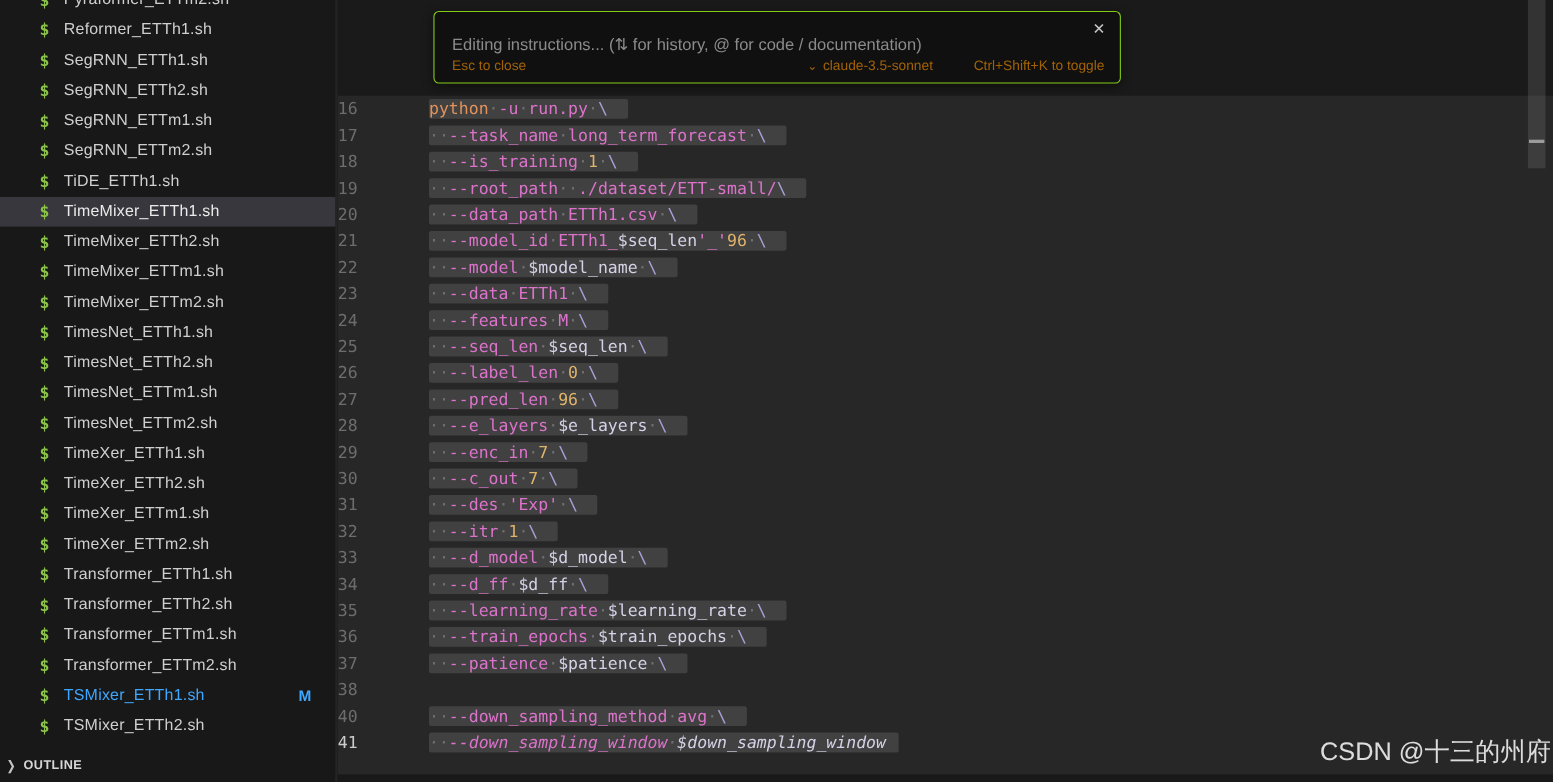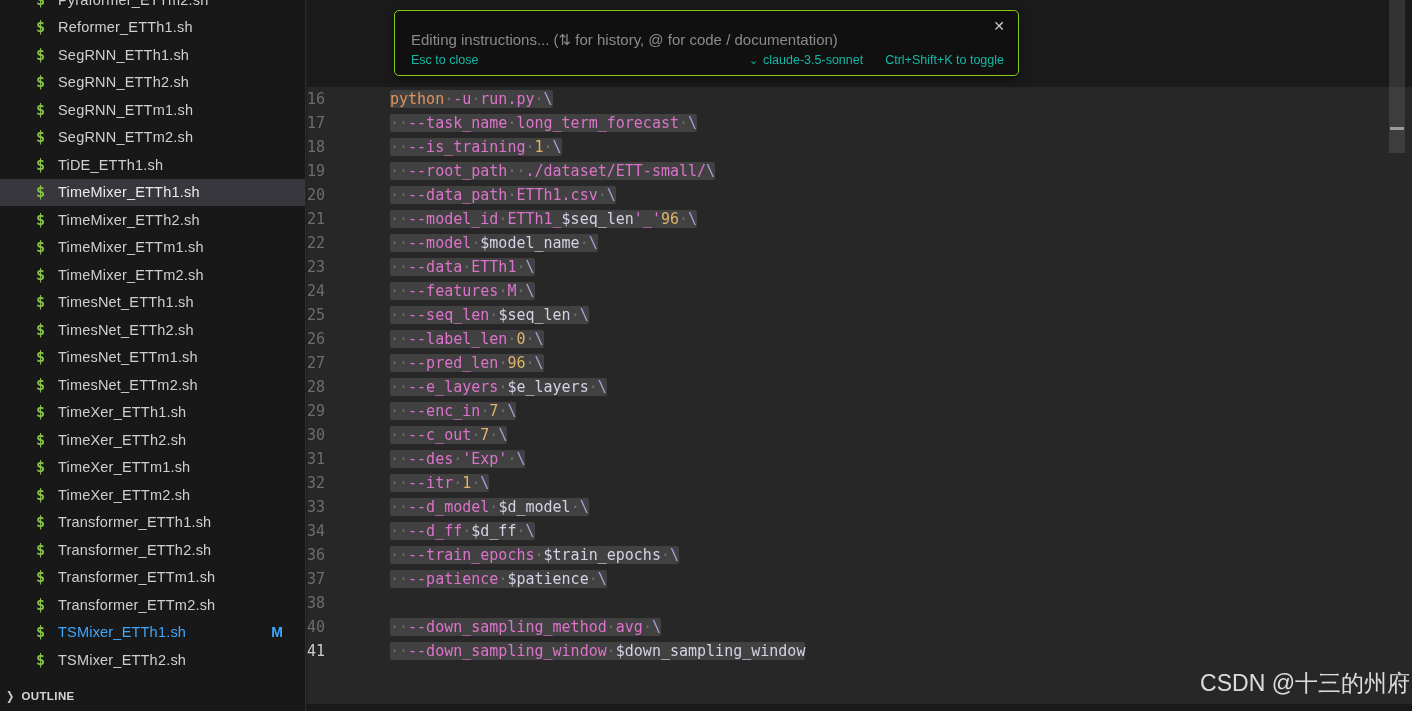--- a/index.html
+++ b/index.html
@@ -30,36 +30,36 @@
 
   
   .chat-widget { position:absolute; left:87px; top:10px; width:625px; height:66px;
                  background:#101010; border:1px solid #84cc16; border-radius:5px;
                  box-shadow:0 3px 10px rgba(0,0,0,.45);padding-left:10px; }
   .chat-placeholder { position:absolute; left:16px; top:20px; font-size:15px; color:#8b8b8b;
                       white-space:nowrap; }
   .chat-close { position:absolute; right:9px; top:5px; color:#c5c5c5; font-size:14px;
                 cursor:pointer; padding:2px 4px; }
   .chat-footer { position:absolute; left:16px; right:14px; bottom:8px; display:flex;
-                 align-items:center; font-size:12.5px; color:#14b8a6; }
+                 align-items:center; font-size:12.5px; color:#a16207;gap:15px; }
   .chat-esc { white-space:nowrap; }
   .chat-spacer { flex:1; }
   .chat-model { white-space:nowrap; margin-right:22px; cursor:pointer; }
   .chat-model .chev { font-size:11px; margin-right:5px; }
   .chat-toggle { white-space:nowrap; }
 
   
   .code-lines { position:absolute; left:0; top:87px; right:0; }
   .line { display:flex; height:24px; line-height:24px;
           font-family:"DejaVu Sans Mono", monospace; font-size:15px; white-space:pre; }
   .ln { width:50px; color:#6d6d6d; flex-shrink:0; }
   .line.active .ln { color:#cccccc; }
   .ct { margin-left:33px; }
-  .sel { background:#414141; border-radius:2px; }
-  .sel.noeol { padding-right:0; }
+  .sel { background:#414141; padding-right:18px; border-radius:2px; }
+  .sel.noeol { padding-right:12px;font-style:italic; }
   .tk-cmd { color:#e2935d; }
   .tk-pink { color:#dc73cb; }
   .tk-var { color:#d5d1e6; }
   .tk-num { color:#dfb36a; }
   .tk-bs { color:#a9a0d8; }
   .tk-ws { color:#6f6f6f; }
 
   
   .scrollbar { position:absolute; right:7px; top:0; width:16px; height:711px; }
   .scroll-thumb { position:absolute; left:0; top:0; width:16px; height:153px;
@@ -213,20 +213,21 @@
       <div class="line"><span class="ln">25</span><span class="ct"><span class="sel"><span class="tk-ws">··</span><span class="tk-pink">--seq_len</span><span class="tk-ws">·</span><span class="tk-var">$seq_len</span><span class="tk-ws">·</span><span class="tk-bs">\</span></span></span></div>
       <div class="line"><span class="ln">26</span><span class="ct"><span class="sel"><span class="tk-ws">··</span><span class="tk-pink">--label_len</span><span class="tk-ws">·</span><span class="tk-num">0</span><span class="tk-ws">·</span><span class="tk-bs">\</span></span></span></div>
       <div class="line"><span class="ln">27</span><span class="ct"><span class="sel"><span class="tk-ws">··</span><span class="tk-pink">--pred_len</span><span class="tk-ws">·</span><span class="tk-num">96</span><span class="tk-ws">·</span><span class="tk-bs">\</span></span></span></div>
       <div class="line"><span class="ln">28</span><span class="ct"><span class="sel"><span class="tk-ws">··</span><span class="tk-pink">--e_layers</span><span class="tk-ws">·</span><span class="tk-var">$e_layers</span><span class="tk-ws">·</span><span class="tk-bs">\</span></span></span></div>
       <div class="line"><span class="ln">29</span><span class="ct"><span class="sel"><span class="tk-ws">··</span><span class="tk-pink">--enc_in</span><span class="tk-ws">·</span><span class="tk-num">7</span><span class="tk-ws">·</span><span class="tk-bs">\</span></span></span></div>
       <div class="line"><span class="ln">30</span><span class="ct"><span class="sel"><span class="tk-ws">··</span><span class="tk-pink">--c_out</span><span class="tk-ws">·</span><span class="tk-num">7</span><span class="tk-ws">·</span><span class="tk-bs">\</span></span></span></div>
       <div class="line"><span class="ln">31</span><span class="ct"><span class="sel"><span class="tk-ws">··</span><span class="tk-pink">--des</span><span class="tk-ws">·</span><span class="tk-pink">'Exp'</span><span class="tk-ws">·</span><span class="tk-bs">\</span></span></span></div>
       <div class="line"><span class="ln">32</span><span class="ct"><span class="sel"><span class="tk-ws">··</span><span class="tk-pink">--itr</span><span class="tk-ws">·</span><span class="tk-num">1</span><span class="tk-ws">·</span><span class="tk-bs">\</span></span></span></div>
       <div class="line"><span class="ln">33</span><span class="ct"><span class="sel"><span class="tk-ws">··</span><span class="tk-pink">--d_model</span><span class="tk-ws">·</span><span class="tk-var">$d_model</span><span class="tk-ws">·</span><span class="tk-bs">\</span></span></span></div>
       <div class="line"><span class="ln">34</span><span class="ct"><span class="sel"><span class="tk-ws">··</span><span class="tk-pink">--d_ff</span><span class="tk-ws">·</span><span class="tk-var">$d_ff</span><span class="tk-ws">·</span><span class="tk-bs">\</span></span></span></div>
+      <div class="line"><span class="ln">35</span><span class="ct"><span class="sel"><span class="tk-ws">··</span><span class="tk-pink">--learning_rate</span><span class="tk-ws">·</span><span class="tk-var">$learning_rate</span><span class="tk-ws">·</span><span class="tk-bs">\</span></span></span></div>
       <div class="line"><span class="ln">36</span><span class="ct"><span class="sel"><span class="tk-ws">··</span><span class="tk-pink">--train_epochs</span><span class="tk-ws">·</span><span class="tk-var">$train_epochs</span><span class="tk-ws">·</span><span class="tk-bs">\</span></span></span></div>
       <div class="line"><span class="ln">37</span><span class="ct"><span class="sel"><span class="tk-ws">··</span><span class="tk-pink">--patience</span><span class="tk-ws">·</span><span class="tk-var">$patience</span><span class="tk-ws">·</span><span class="tk-bs">\</span></span></span></div>
       <div class="line"><span class="ln">38</span></div>
       <div class="line"><span class="ln">40</span><span class="ct"><span class="sel"><span class="tk-ws">··</span><span class="tk-pink">--down_sampling_method</span><span class="tk-ws">·</span><span class="tk-pink">avg</span><span class="tk-ws">·</span><span class="tk-bs">\</span></span></span></div>
       <div class="line active"><span class="ln">41</span><span class="ct"><span class="sel noeol"><span class="tk-ws">··</span><span class="tk-pink">--down_sampling_window</span><span class="tk-ws">·</span><span class="tk-var">$down_sampling_window</span></span></span></div>
     </div>
 
   <div class="hscroll-shadow"></div>
   <div class="scrollbar">
     <div class="scroll-thumb"></div>

